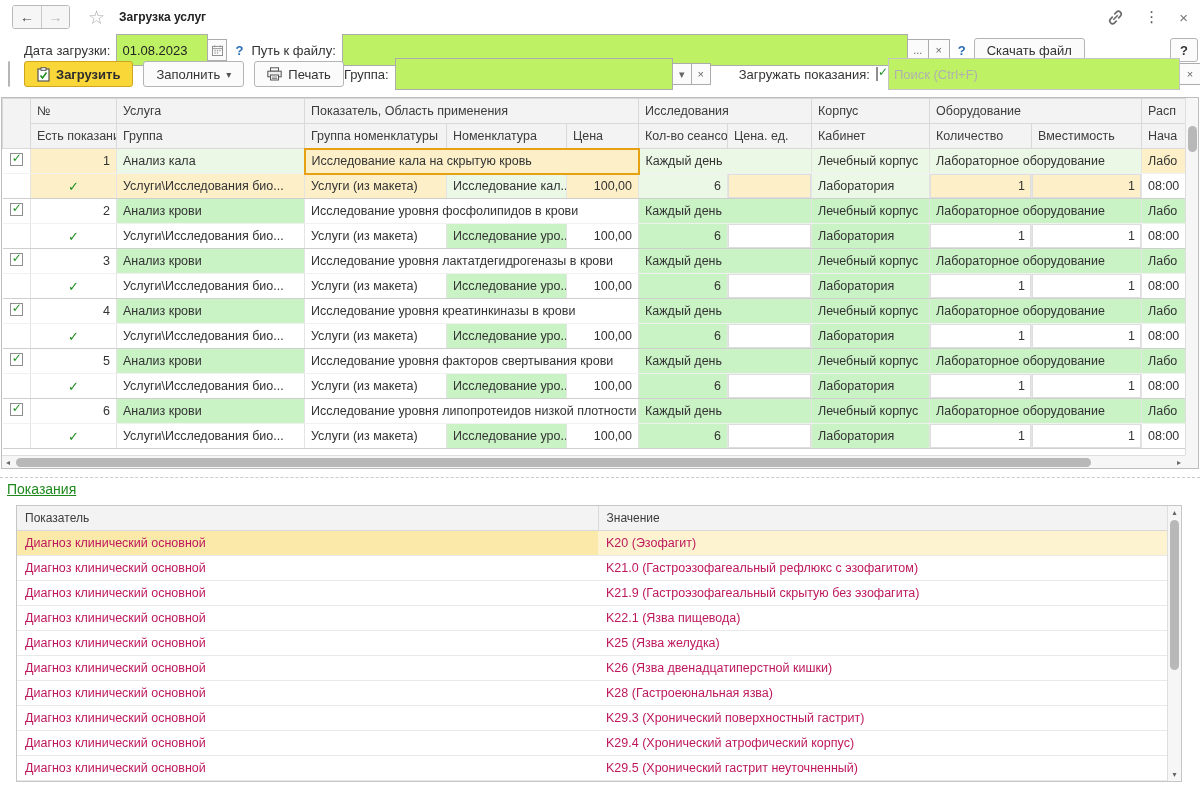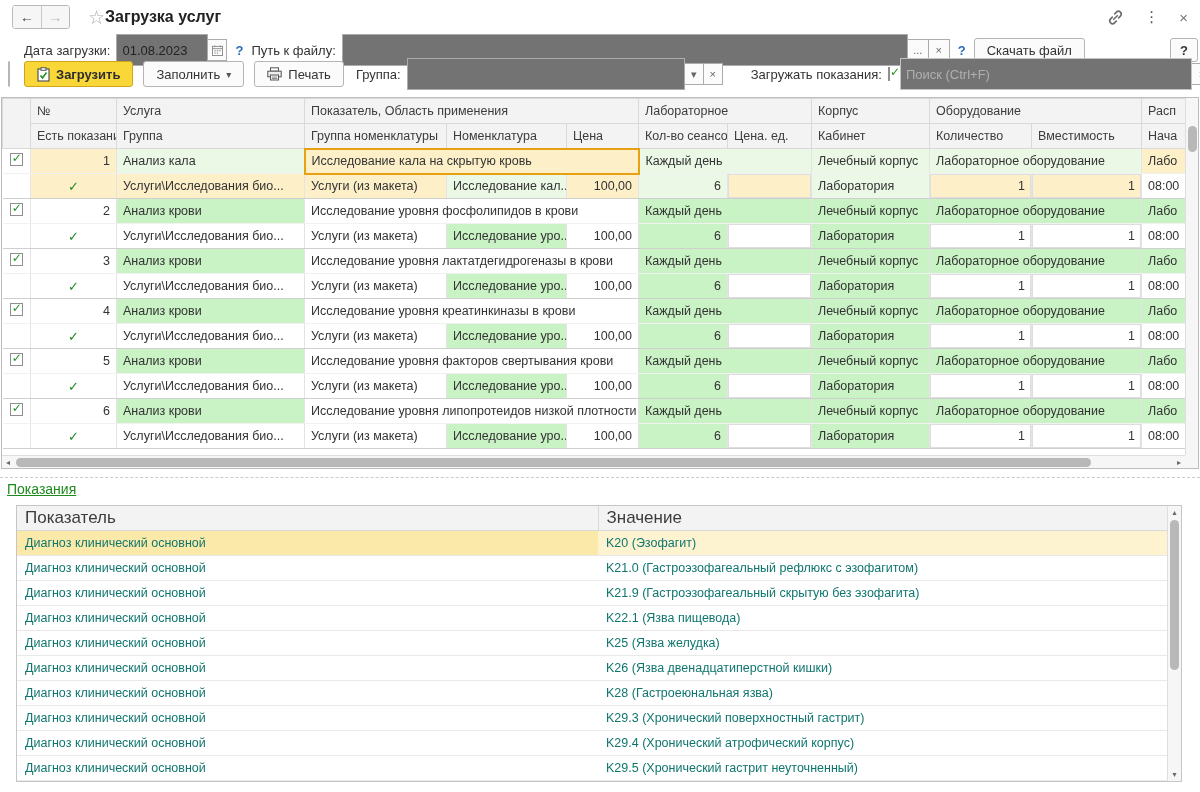--- a/index.html
+++ b/index.html
@@ -6,29 +6,29 @@
   html,body { width:1200px; height:792px; background:#fff; font-family:"Liberation Sans","DejaVu Sans",sans-serif; color:#333; overflow:hidden; }
 
   
   .titlebar { position:absolute; top:0; left:0; width:1200px; height:34px; display:flex; align-items:center; padding:0 12px; }
   .navgroup { display:flex; border:1px solid #b9b9b9; border-radius:3px; overflow:hidden; }
   .navbtn { width:28px; height:22px; background:#f6f6f6; display:flex; align-items:center; justify-content:center; font-size:14px; cursor:default; }
   .navbtn + .navbtn { border-left:1px solid #c9c9c9; }
   .navbtn.back { color:#444; }
   .navbtn.fwd { color:#b5b5b5; }
   .star { font-size:19px; color:#a9a9a9; margin-left:18px; }
-  .wtitle { font-size:16px; font-weight:bold; color:#222; }
+  .wtitle { font-size:12px; font-weight:bold; color:#222; margin-left:14px; }
   .title-icons { margin-left:auto; display:flex; align-items:center; gap:20px; }
   .kebab { font-size:15px; color:#555; }
   .wclose { font-size:15px; color:#777; }
 
   
   .filter-row { position:absolute; top:36px; left:16px; width:1200px; height:28px; display:flex; align-items:center; padding:0 8px; font-size:13px; }
   .lbl { color:#333; white-space:nowrap; }
-  .tinput { height:22px; border:1px solid #acacac; background:#737373; font-size:13px; padding:15px 5px; font-family:inherit; color:#222; }
+  .tinput { height:22px; border:1px solid #acacac; background:#bef264; font-size:13px; padding:15px 5px; font-family:inherit; color:#222; }
   .seg { height:22px; border:1px solid #acacac; border-left:none; background:#fbfbfb; display:flex; align-items:center; justify-content:center; font-size:11px; color:#666; }
   .q { color:#2b6cb8; font-weight:bold; margin:0 8px; font-size:13px; }
   .btn { height:24px; border:1px solid #b5b5b5; border-radius:3px; background:#fbfbfb; font-size:13px; color:#333; display:inline-flex; align-items:center; justify-content:center; padding:0 12px; font-family:inherit; }
   .helpbtn { width:28px; padding:0; font-weight:bold; }
 
   
   .toolbar-row { position:absolute; top:59px; left:0; width:1200px; height:30px; display:flex; align-items:center; padding:0 8px; font-size:13px; }
   .seggroup { display:flex; border:1px solid #b5b5b5; border-radius:3px; overflow:hidden; height:26px; }
   .segbtn { width:29px; background:#fcfcfc; display:flex; align-items:center; justify-content:center; }
   .segbtn + .segbtn { border-left:1px solid #c9c9c9; }
@@ -65,22 +65,22 @@
   .hthumb { position:absolute; top:2px; height:9px; background:#b8b8b8; border-radius:5px; }
   .sarrow { font-size:8px; color:#666; width:12px; text-align:center; }
   .corner { position:absolute; right:0; bottom:0; width:13px; height:13px; background:#f6f6f6; }
 
   .dashsep { position:absolute; top:477px; left:0; width:1200px; border-top:1px dashed #cbcbcb; }
   .ind-link { position:absolute; top:481px; left:7px; font-size:14px; color:#1e8a1e; text-decoration:underline; }
 
   
   .ind-wrap { position:absolute; top:505px; left:16px; width:1166px; height:277px; border:1px solid #c6c6c6; background:#fff; overflow:hidden; }
   #ind-table { width:1152px; }
-  #ind-table th { height:24px; background:#f3f3f3; border-bottom:1px solid #d9d9d9; border-right:1px solid #d9d9d9; font-weight:normal; font-size:17px; color:#3c3c3c; text-align:left; padding:0 8px; }
-  #ind-table td { height:25px; font-size:12.5px; padding:0 8px; border-bottom:1px solid #e9e9e9; white-space:nowrap; overflow:hidden; color:#0f766e; }
+  #ind-table th { height:24px; background:#f3f3f3; border-bottom:1px solid #d9d9d9; border-right:1px solid #d9d9d9; font-weight:normal; font-size:12px; color:#3c3c3c; text-align:left; padding:0 8px; }
+  #ind-table td { height:25px; font-size:12.5px; padding:0 8px; border-bottom:1px solid #e9e9e9; white-space:nowrap; overflow:hidden; color:#be185d; }
   #ind-table tr.sel td.c0 { background:#fbe9a9; }
   #ind-table tr.sel td.c1 { background:#fdf3d1; }
   .ivscroll { position:absolute; top:0; right:0; bottom:0; width:14px; background:#f6f6f6; border-left:1px solid #dedede; }
   .ivscroll .up { position:absolute; top:2px; left:0; width:13px; text-align:center; font-size:8px; color:#666; }
   .ivscroll .down { position:absolute; bottom:2px; left:0; width:13px; text-align:center; font-size:8px; color:#666; }
   svg { display:block; }
 </style>
 </head>
 <body>
 
@@ -167,21 +167,21 @@
       <svg width="15" height="14" viewBox="0 0 15 14">
           <rect x="3.5" y="0.8" width="8" height="3.4" fill="#fff" stroke="#555"></rect>
           <rect x="0.8" y="4.2" width="13.4" height="5.6" fill="#eee" stroke="#555"></rect>
           <rect x="3.5" y="8" width="8" height="5" fill="#fff" stroke="#555"></rect>
           <line x1="4.8" y1="10" x2="10.2" y2="10" stroke="#888"></line>
           <line x1="4.8" y1="11.5" x2="10.2" y2="11.5" stroke="#888"></line>
         </svg>
     </span>
     <span>Печать</span>
   </button>
-  <span class="lbl" style="margin-left:12px;">Группа:</span>
+  <span class="lbl" style="">Группа:</span>
   <div class="combo" style="margin-left:6px;">
     <input class="tinput" style="width: 278px;" value="">
     <span class="seg" style="width:19px;">▾</span>
     <span class="seg" style="width:19px;">×</span>
   </div>
   <span class="lbl" style="margin-left:28px;">Загружать показания:</span>
   <span class="cb checked big" style="margin-left:6px;"></span>
   <div class="combo" style="margin-left:10px;">
     <input class="tinput phold" style="width: 292px; border-color: rgb(196, 196, 196);" placeholder="Поиск (Ctrl+F)">
     <span class="seg" style="width:21px;">×</span>
@@ -203,21 +203,21 @@
         <col style="width:102px">
         <col style="width:110px">
         <col style="width:46px">
     </colgroup>
     <thead>
         <tr>
           <th rowspan="2"></th>
           <th colspan="1">№</th>
           <th colspan="1">Услуга</th>
           <th colspan="3">Показатель, Область применения</th>
-          <th colspan="2">Лабораторное</th>
+          <th colspan="2">Исследования</th>
           <th colspan="1">Корпус</th>
           <th colspan="2">Оборудование</th>
           <th colspan="1">Расп</th>
         </tr>
         <tr>
           <th>Есть показания</th>
           <th>Группа</th>
           <th>Группа номенклатуры</th>
           <th>Номенклатура</th>
           <th>Цена</th>

